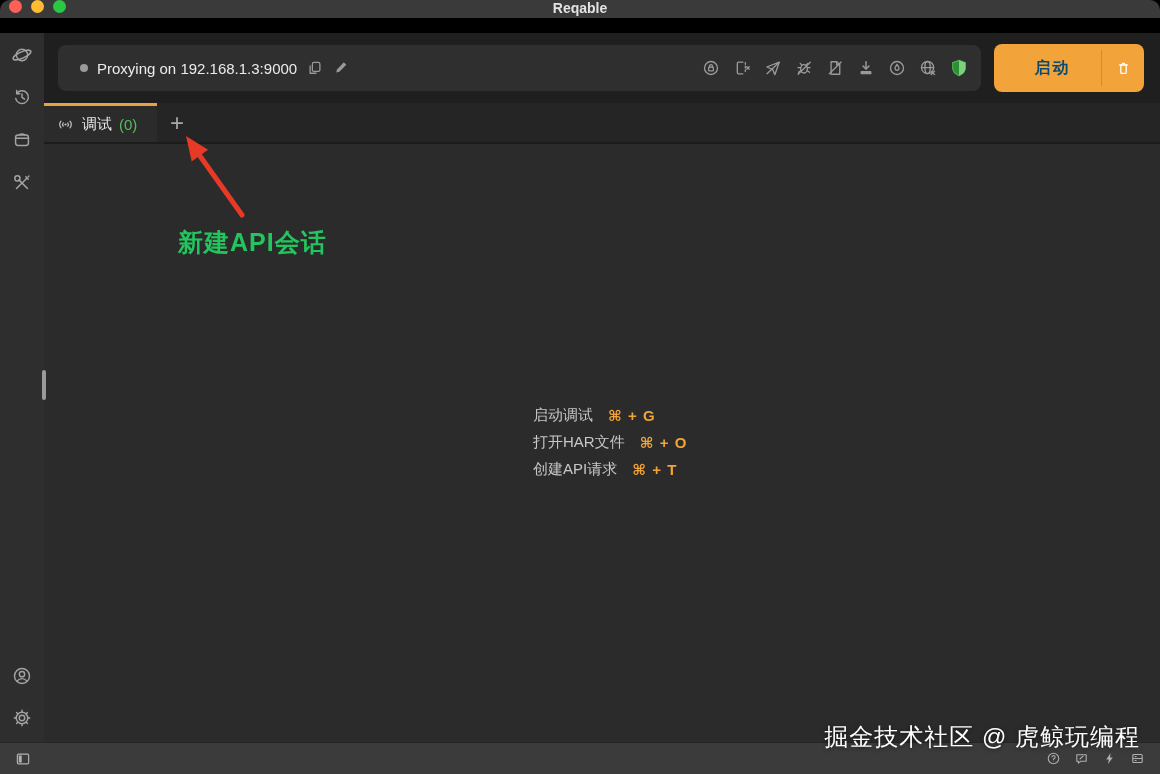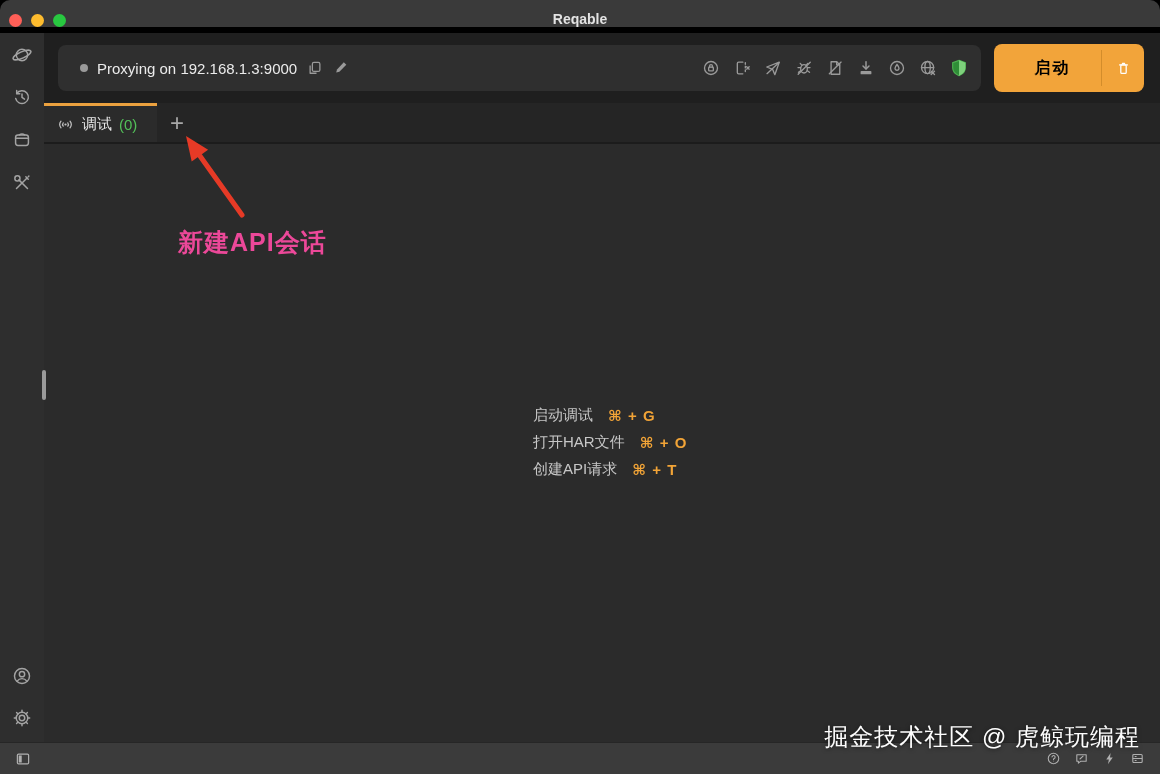--- a/index.html
+++ b/index.html
@@ -1,20 +1,20 @@
 <!DOCTYPE html>
 <html><head>
 <meta charset="utf-8">
 <style>
   html,body{margin:0;padding:0;background:#000;}
   .window{position:relative;width:1160px;height:774px;background:#000;overflow:hidden;
           font-family:"Liberation Sans","DejaVu Sans",sans-serif;-webkit-font-smoothing:antialiased;}
   
-  .titlebar{position:absolute;top:0;left:0;right:0;height:27px;background:#3a3a3a;
-            border-radius:10px 10px 0 0;display:flex;align-items:flex-end;}
+  .titlebar{position:absolute;top:0;left:0;right:0;height:18px;background:#3a3a3a;
+            border-radius:10px 10px 0 0;display:flex;align-items:flex-start;}
   .lights{display:flex;gap:9px;padding-left:9px;}
   .light{width:13px;height:13px;border-radius:50%;}
   .light.red{background:#ff5f57;}
   .light.yellow{background:#febc2e;}
   .light.green{background:#28c840;}
   .win-title{position:absolute;left:0;right:0;text-align:center;font-size:14px;font-weight:bold;color:#e3e3e3;}
   
   .sidebar{position:absolute;top:33px;left:0;width:44px;bottom:32px;background:#2e2e2e;}
   .side-icon{position:absolute;left:11px;width:22px;height:22px;cursor:pointer;}
   
@@ -22,38 +22,38 @@
   .toolbar{height:70px;background:#1f1f1f;display:flex;align-items:center;padding:0 16px 0 14px;gap:13px;box-sizing:border-box;}
   .proxy-field{flex:1;height:46px;background:#2f2f2f;border-radius:8px;display:flex;align-items:center;
                padding:0 12px 0 22px;box-sizing:border-box;min-width:0;}
   .proxy-dot{width:8px;height:8px;border-radius:50%;background:#9a9a9a;margin-right:9px;flex:none;}
   .proxy-text{font-size:15px;color:#ebebeb;white-space:nowrap;}
   .field-mini{width:18px;height:18px;margin-left:9px;flex:none;cursor:pointer;}
   .spacer{flex:1;}
   .action-icons{display:flex;align-items:center;gap:11px;flex:none;}
   .action-icons .ticon{width:20px;height:20px;cursor:pointer;}
   .start-button{flex:none;width:150px;height:48px;border-radius:8px;background:#f2a43a;display:flex;align-items:stretch;cursor:pointer;overflow:hidden;}
-  .start-main{flex:1;display:flex;align-items:center;justify-content:center;color:#000000;font-size:16px;font-weight:bold;letter-spacing:2px;margin-left:10px;}
+  .start-main{flex:1;display:flex;align-items:center;justify-content:center;color:#0c4a6e;font-size:16px;font-weight:bold;letter-spacing:2px;margin-left:10px;}
   .start-divider{width:1px;background:rgba(120,70,0,0.25);margin:6px 0;}
   .start-device{width:42px;display:flex;align-items:center;justify-content:center;}
   
   .tabbar{height:41px;background:#252525;display:flex;align-items:stretch;border-bottom:2px solid #1c1c1c;box-sizing:border-box;}
   .tab{width:113px;background:#2b2b2b;border-top:3px solid #eba13f;display:flex;align-items:center;
        padding:0 12px;gap:7px;box-sizing:border-box;cursor:pointer;text-align:center;}
   .tab-label{font-size:15px;color:#e8e8e8;font-weight:500;white-space:nowrap;}
   .tab-count{font-size:15px;color:#52c058;font-weight:500;}
   .tab-add{width:40px;display:flex;align-items:center;justify-content:center;font-size:24px;color:#a8a8a8;cursor:pointer;font-weight:300;}
   
   .shortcuts{position:absolute;left:489px;top:369px;}
   .sc-row{height:27px;display:flex;align-items:center;}
   .sc-label{font-size:15px;color:#c7c7c7;text-align:right;}
   .sc-keys{font-size:15px;color:#f2a437;font-weight:bold;margin-left:15px;letter-spacing:1px;}
   
   .anno-svg{position:absolute;top:0;left:0;pointer-events:none;z-index:5;}
-  .anno-text{position:absolute;left:178px;top:226px;font-size:25px;font-weight:bold;color:#ec4899;z-index:5;letter-spacing:1px;}
+  .anno-text{position:absolute;left:178px;top:226px;font-size:25px;font-weight:bold;color:#22c55e;z-index:5;letter-spacing:1px;}
   
   .watermark{position:absolute;right:20px;top:721px;font-size:24px;font-weight:400;color:#fdfdfd;z-index:6;
              text-shadow:0 1px 4px rgba(0,0,0,0.55);letter-spacing:1px;white-space:nowrap;}
   
   .statusbar{position:absolute;left:0;right:0;bottom:0;height:32px;background:#3b3b3b;border-top:1px solid #262626;
              box-sizing:border-box;display:flex;align-items:center;}
   .sb-left{margin-left:14px;width:18px;height:18px;cursor:pointer;}
   .sb-right{margin-left:auto;margin-right:15px;display:flex;align-items:center;gap:13px;}
   .sb-right .sbicon{width:15px;height:15px;cursor:pointer;}
   

